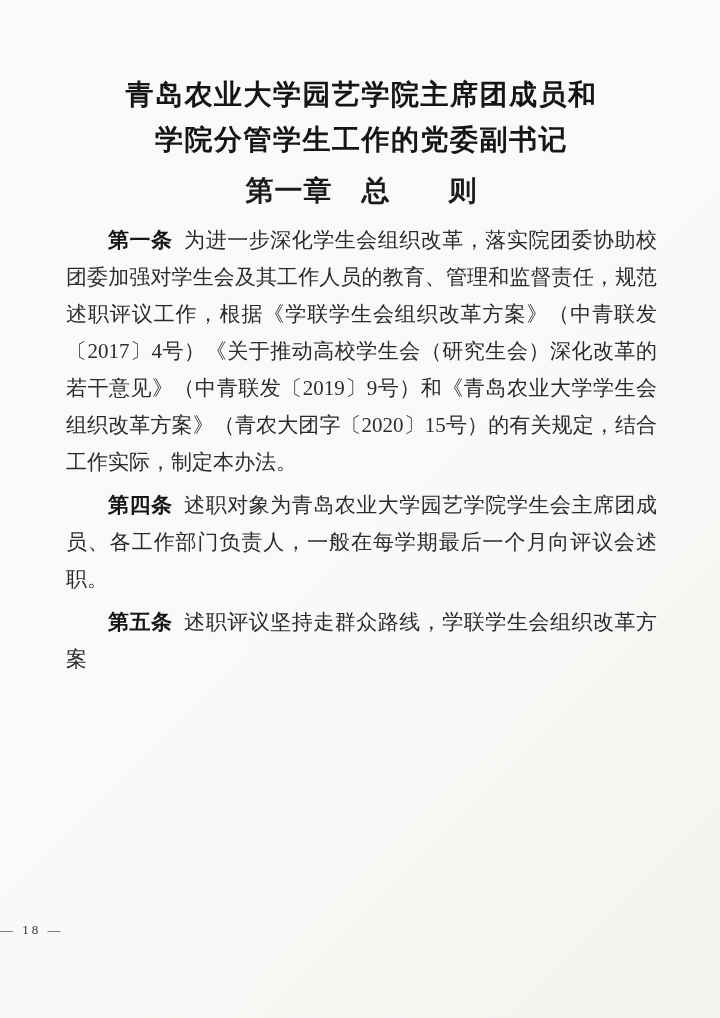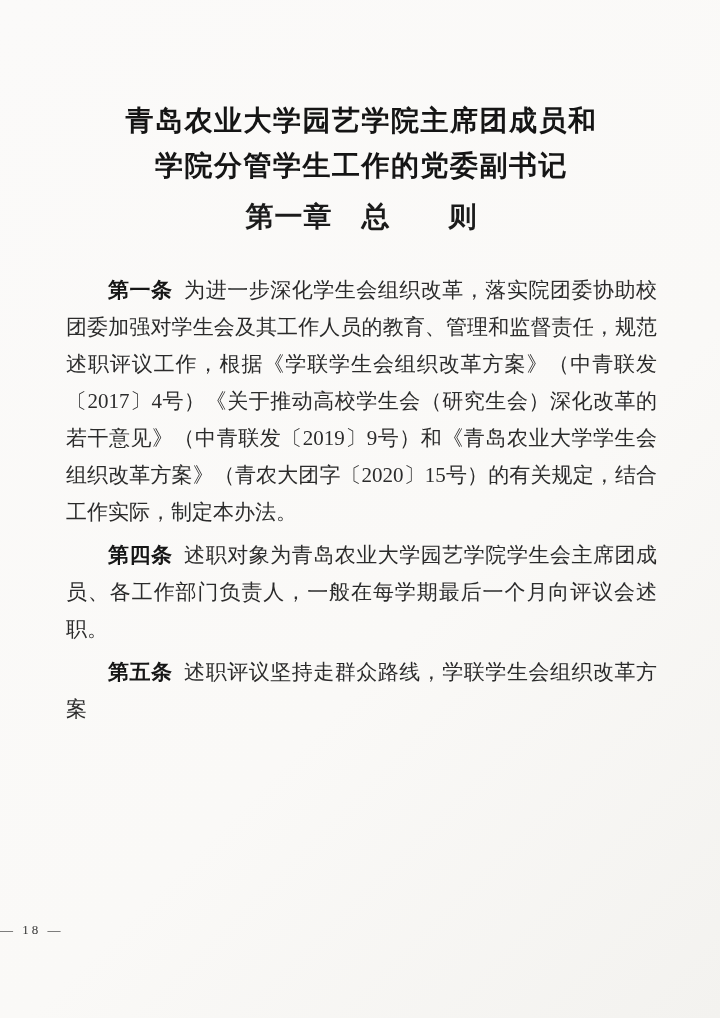--- a/index.html
+++ b/index.html
@@ -11,21 +11,21 @@
     height: 1018px;
     background: #f6f5f3;
     overflow: hidden;
   }
   .page {
     position: relative;
     width: 720px;
     height: 1018px;
     box-sizing: border-box;
     background: linear-gradient(135deg, #fbfaf9 0%, #faf9f7 60%, #f3f2ef 100%);
-    padding: 98px 63px 0 66px;
+    padding: 72px 63px 0 66px;
   }
   .doc-title {
     text-align: center;
     font-family: "Liberation Sans", sans-serif;
     font-weight: 700;
     font-size: 28px;
     line-height: 45px;
     color: #151515;
     letter-spacing: 1.5px;
   }
@@ -33,21 +33,21 @@
     text-align: center;
     font-family: "Liberation Sans", sans-serif;
     font-weight: 700;
     font-size: 28px;
     line-height: 28px;
     margin-top: 15px;
     color: #1b1b1b;
     letter-spacing: 1px;
   }
   .doc-body {
-    margin-top: 40px;
+    margin-top: 16px;
     font-family: "Liberation Serif", serif;
     font-size: 21px;
     line-height: 37px;
     color: #2b2b2b;
     text-align: justify;
   }
   .doc-body p {
     margin: 0 0 5px 0;
     text-indent: 2em;
   }

